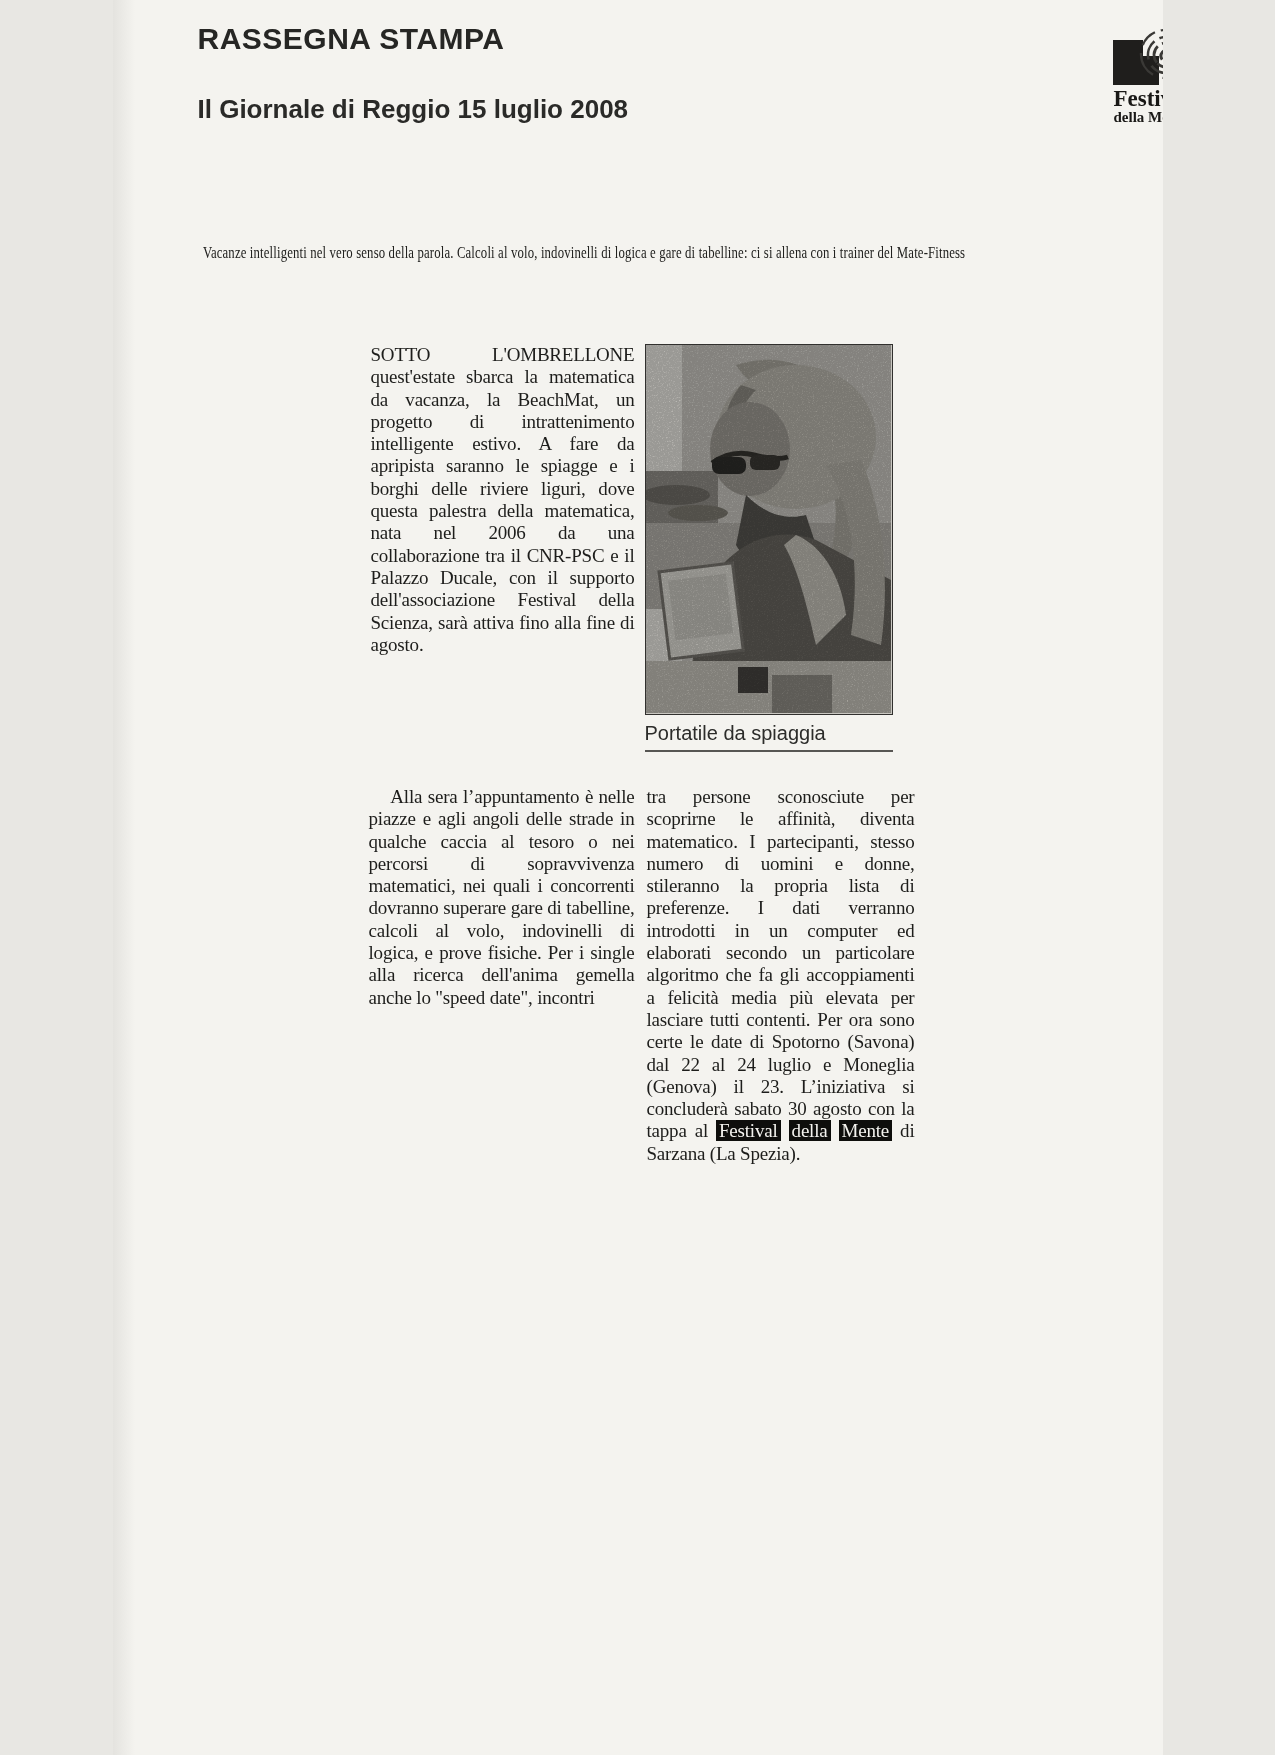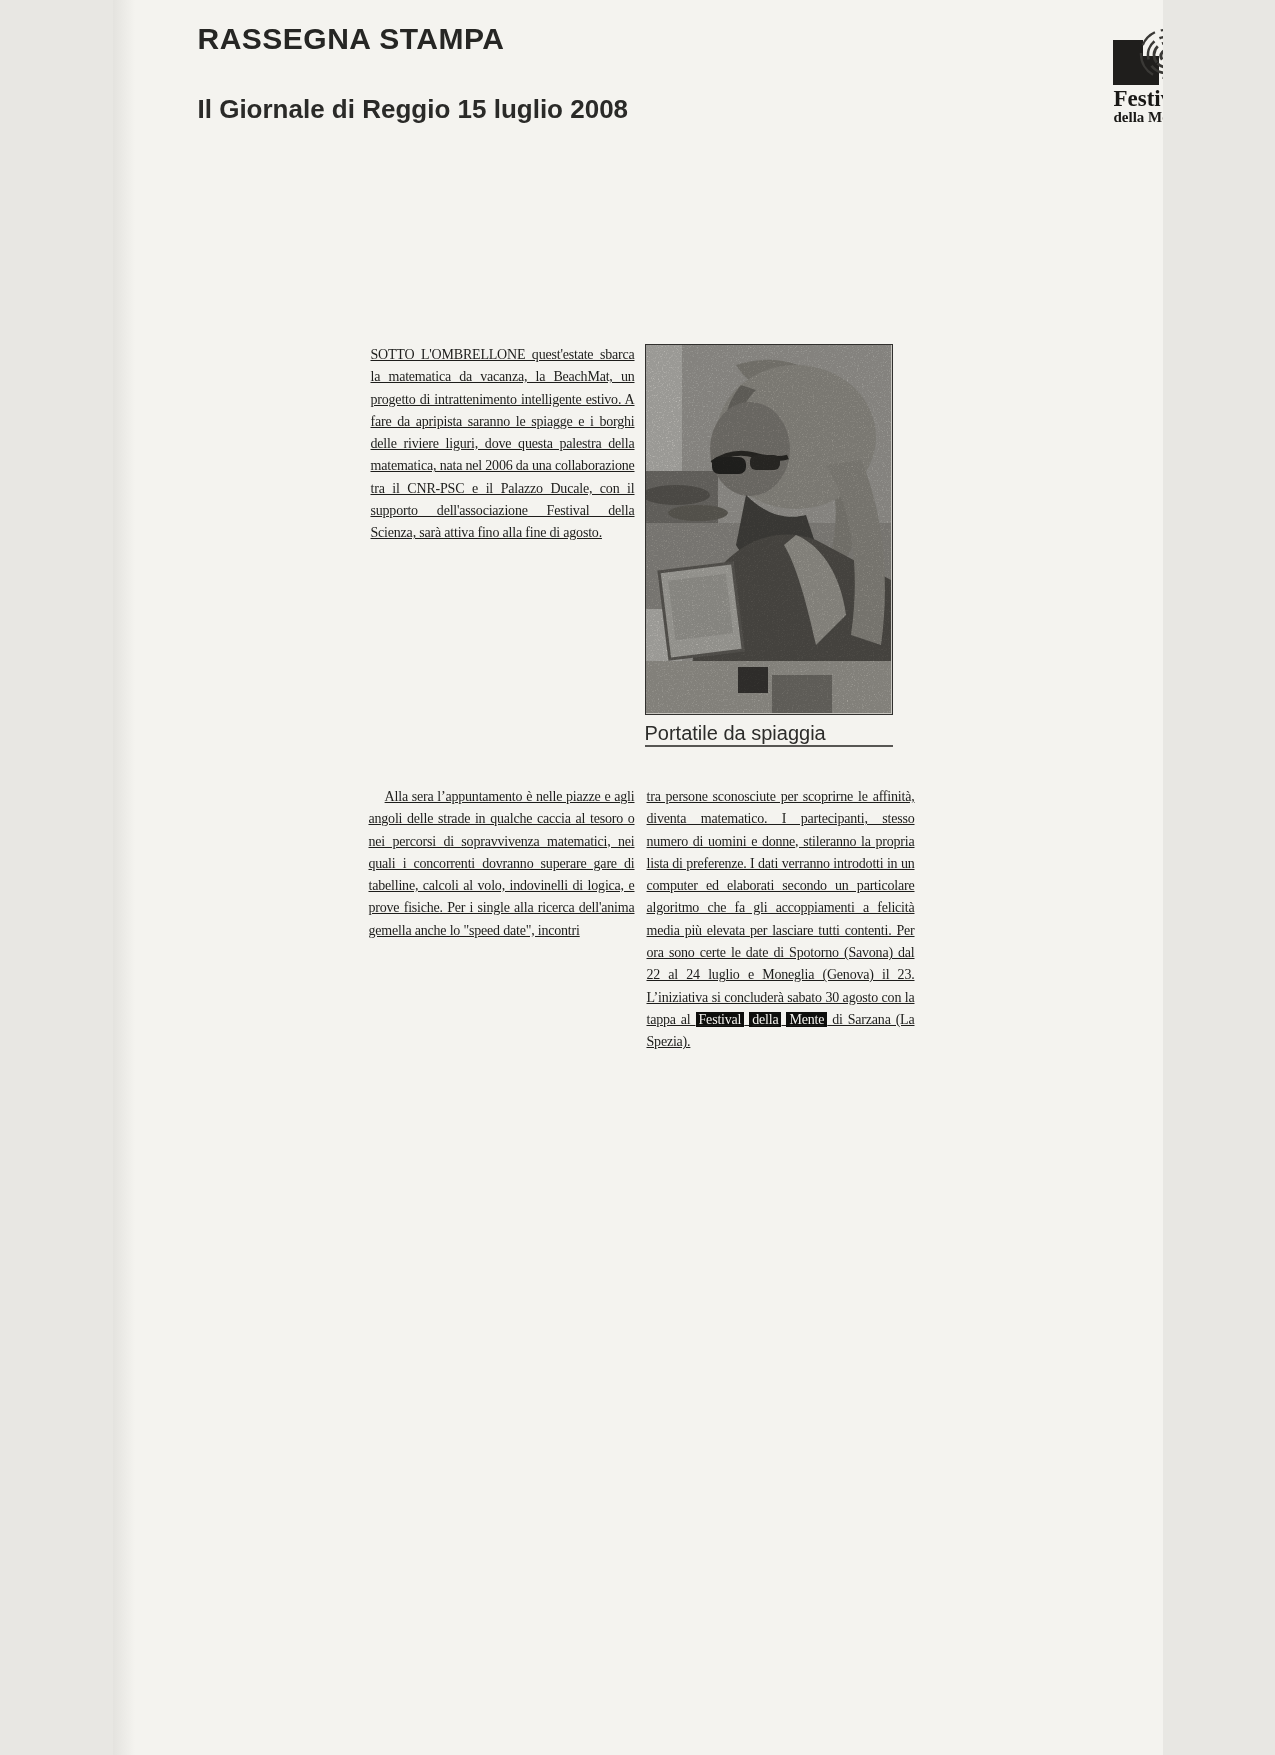--- a/index.html
+++ b/index.html
@@ -29,34 +29,34 @@
   .logo-sarzana{left:56px;top:40px;font-size:14px;}
   .logo-festival{left:1px;top:61px;font-size:23px;}
   .logo-della{left:1px;top:84px;font-size:15px;}
   
   .kicker{position:absolute;left:90px;top:243px;white-space:nowrap;font-size:17px;color:#21211f;}
   .kicker .squeeze{display:inline-block;transform:scaleX(.75);transform-origin:0 50%;letter-spacing:.2px;}
   .headline{position:absolute;left:98px;top:266px;margin:0;white-space:nowrap;
     font-family:"Liberation Serif",serif;font-weight:700;font-size:46px;color:#161614;}
   .headline .squeeze{display:inline-block;transform:scaleX(.76);transform-origin:0 50%;letter-spacing:-1px;}
   
-  .col{position:absolute;text-align:justify;font-size:14px;line-height:22.3px;letter-spacing:-.2px;
-    -webkit-hyphens:auto;hyphens:auto;text-decoration:underline;}
+  .col{position:absolute;text-align:justify;font-size:19px;line-height:22.3px;letter-spacing:-.2px;
+    -webkit-hyphens:auto;hyphens:auto;}
   .col p{margin:0;}
   .col p.ind{text-indent:1.15em;}
   .col-upper-left{left:258px;top:344px;width:264px;}
   .col-lower-left{left:256px;top:786px;width:266px;}
   .col-lower-right{left:534px;top:786px;width:268px;}
   .hl{background:var(--highlight-bg);color:var(--highlight-fg);padding:0 3px;}
   
   .figure{position:absolute;left:532px;top:344px;width:248px;margin:0;}
   .photo-frame{width:248px;height:371px;border:1.5px solid #31302e;background:#c9c7c1;}
   .figcaption{
     margin-top:7px;font-family:"Liberation Sans",sans-serif;font-size:20px;color:#2c2c2a;
-    border-bottom:2px solid #575653;width:100%;
+    border-bottom:2px solid #575653;padding-bottom:5px;width:100%;
   }
 </style>
 </head>
 <body>
 
 <div class="page">
 
   <div class="masthead-title">RASSEGNA STAMPA</div>
   <div class="masthead-source">Il Giornale di Reggio 15 luglio 2008</div>
 
@@ -71,20 +71,23 @@
         <circle cx="54" cy="30" r="6" stroke-width="3" stroke-dasharray="14 4 8 3" transform="rotate(220 54 30)"></circle>
         <path d="M74,12 a24,24 0 0 1 2,22" stroke-width="2.2"></path>
       </g>
       <circle cx="54" cy="30" r="2.4" fill="#34332f"></circle>
     </svg>
     <span class="logo-line logo-sarzana">Sarzana</span>
     <span class="logo-line logo-festival">Festival</span>
     <span class="logo-line logo-della">della Mente</span>
   </div>
 
+  <div class="kicker">
+    <span class="squeeze">Vacanze intelligenti nel vero senso della parola. Calcoli al volo, indovinelli di logica e gare di tabelline: ci si allena con i trainer del Mate-Fitness</span>
+  </div>
 
 
   <div class="col col-upper-left">
       <p><span>SOTTO L'OMBRELLONE quest'estate sbarca la matematica da vacanza, la BeachMat, un progetto di intrattenimento intelligente estivo. A fare da apripista saranno le spiagge e i borghi delle riviere liguri, dove questa palestra della matematica, nata nel 2006 da una collaborazione tra il CNR-PSC e il Palazzo Ducale, con il supporto dell'associazione Festival della Scienza, sarà attiva fino alla fine di agosto.</span></p>
     </div>
 
   <figure class="figure">
     <div class="photo-frame">
       <svg width="245" height="368" viewBox="0 0 245 368">
         <defs>

